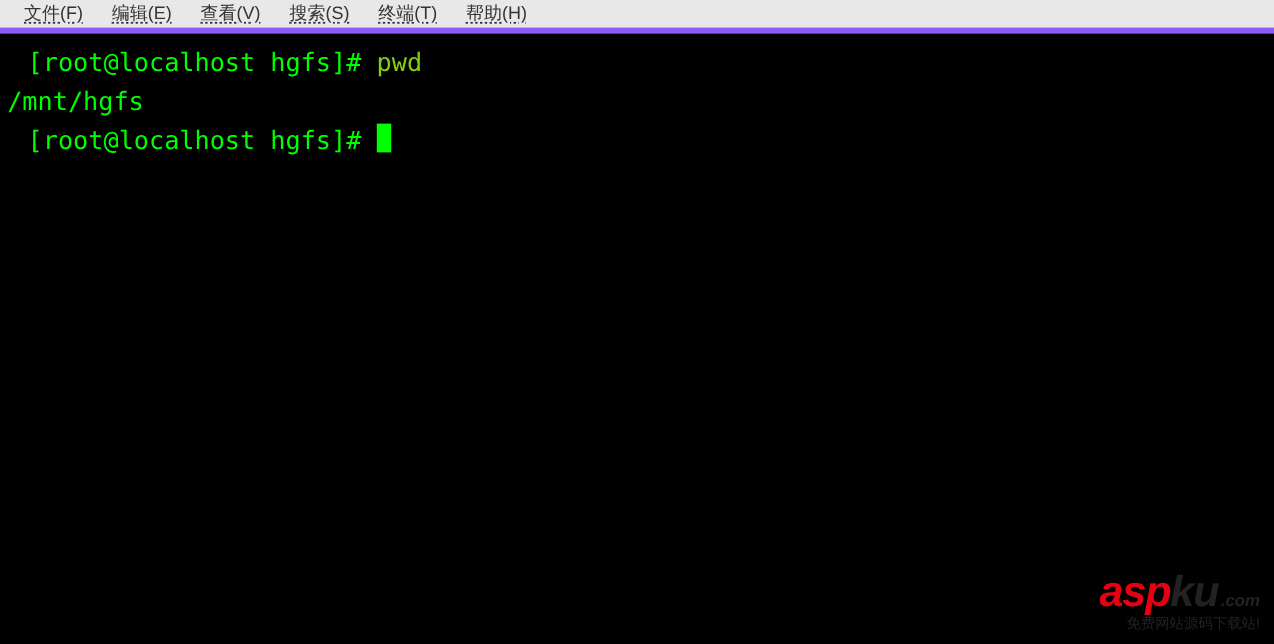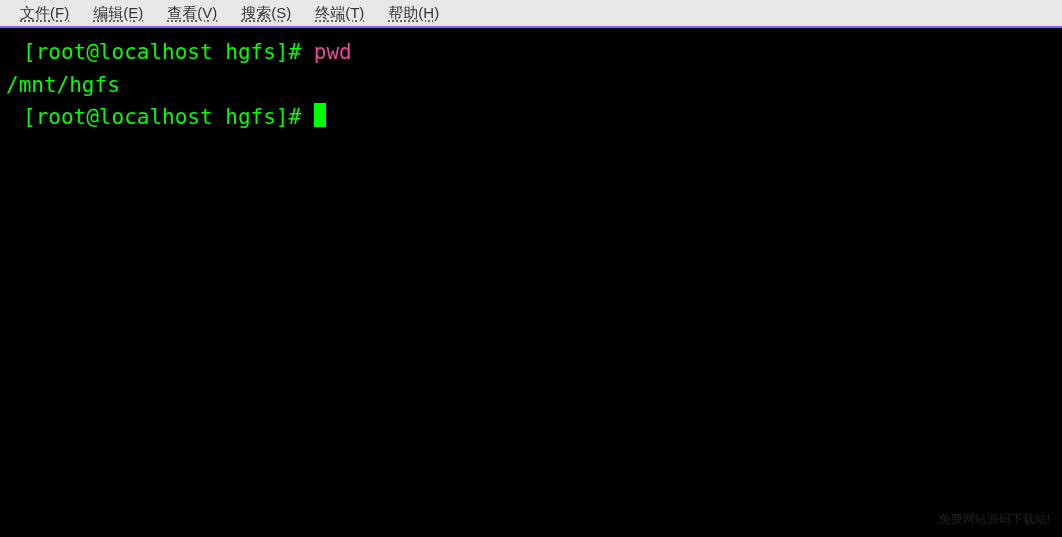--- a/index.html
+++ b/index.html
@@ -14,21 +14,21 @@
       background: #000;
       position: relative;
       overflow: hidden;
     }
     .menubar {
       background: #e8e8e8;
       height: 28px;
       display: flex;
       align-items: center;
       padding: 0 8px;
-      border-bottom: 2px solid #8b5cf6;
+      border-bottom: 5px solid #8b5cf6;
       font-family: "Microsoft YaHei", "SimSun", sans-serif;
       font-size: 15px;
       color: #333;
     }
     .menu-item {
       padding: 2px 12px;
       cursor: pointer;
       text-decoration: underline;
       text-decoration-style: dotted;
       text-underline-offset: 3px;
@@ -40,21 +40,21 @@
       line-height: 1.55;
       font-family: "DejaVu Sans Mono", "Courier New", monospace;
       height: calc(100% - 28px);
       white-space: pre;
     }
     .prompt-green {
       color: #00ff00;
       margin-left: 17px;
     }
     .cmd-white {
-      color: #ec4899;
+      color: #84cc16;
       text-align: center;
     }
     .output-green {
       color: #00ff00;
       margin-top: 20px;
     }
     .cursor-block {
       display: inline-block;
       width: 12px;
       height: 24px;
@@ -107,14 +107,17 @@
   <div class="menu-item">搜索(S)</div>
   <div class="menu-item">终端(T)</div>
   <div class="menu-item">帮助(H)</div>
 </div>
 
 <div class="terminal"><span class="prompt-green">[root@localhost hgfs]# </span><span class="cmd-white">pwd</span>
 <span class="output-green">/mnt/hgfs</span>
 <span class="prompt-green">[root@localhost hgfs]# </span><span class="cursor-block"></span></div>
 
 <div class="watermark">
+  <div>
+    <span class="wm-main wm-asp">asp</span><span class="wm-main wm-ku">ku</span><span class="wm-com">.com</span>
+  </div>
   <div class="wm-sub">免费网站源码下载站!</div>
 </div>
 
 </body></html>

